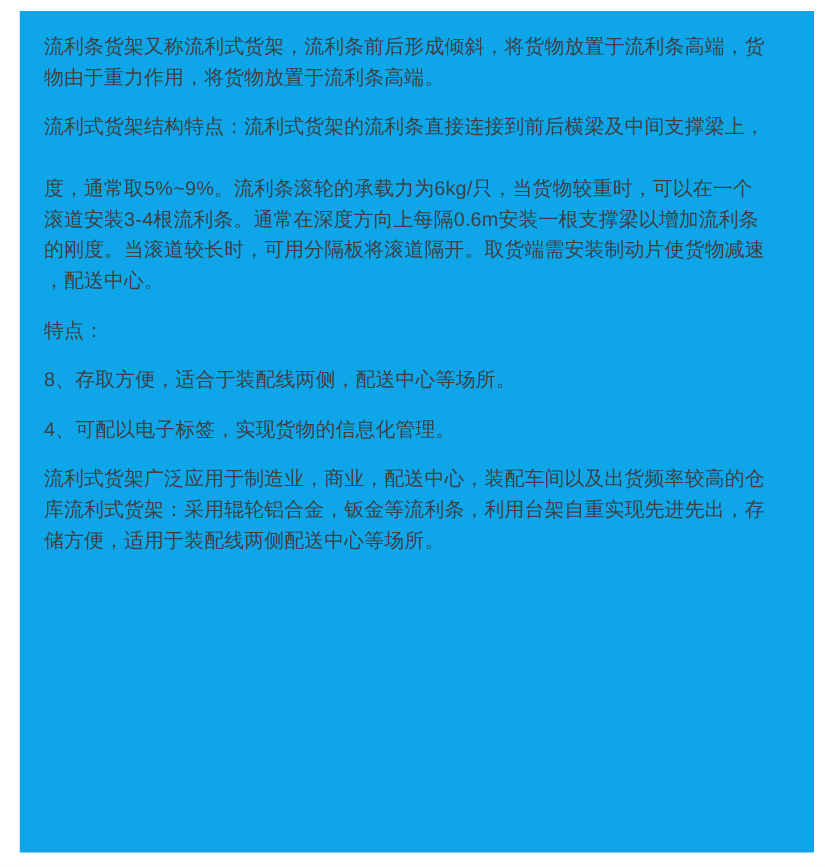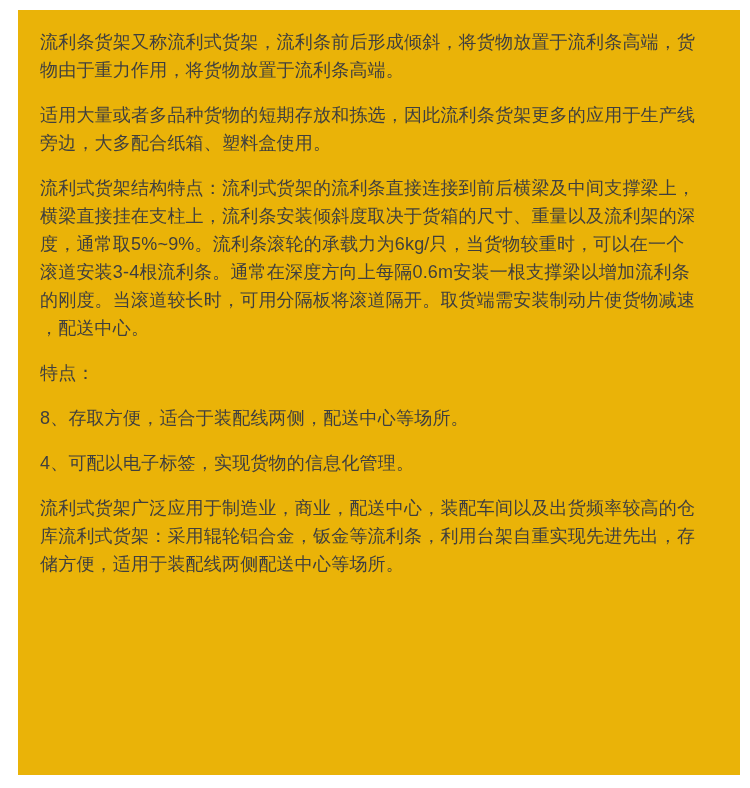--- a/index.html
+++ b/index.html
@@ -37,28 +37,27 @@
   }
   .panel p:last-child {
     margin-bottom: 0;
     font-family: Liberation Serif, serif;
   }
 </style>
 </head>
 <body style="background: rgb(255, 255, 255);">
 
 <div class="page">
-  <main class="panel" style="background: #eab308; color: rgb(63, 63, 63);">
+  <main class="panel" style="background: #0ea5e9; color: rgb(63, 63, 63);">
 
     <p><span>流利条货架又称流利式货架，流利条前后形成倾斜，将货物放置于流利条高端，货</span><br><span>物由于重力作用，将货物放置于流利条高端。</span></p>
 
 
-    <p><span>适用大量或者多品种货物的短期存放和拣选，因此流利条货架更多的应用于生产线</span><br><span>旁边，大多配合纸箱、塑料盒使用。</span></p>
 
-    <p><span>流利式货架结构特点：流利式货架的流利条直接连接到前后横梁及中间支撑梁上，</span><br><span>横梁直接挂在支柱上，流利条安装倾斜度取决于货箱的尺寸、重量以及流利架的深</span><br><span>度，通常取5%~9%。流利条滚轮的承载力为6kg/只，当货物较重时，可以在一个</span><br><span>滚道安装3-4根流利条。通常在深度方向上每隔0.6m安装一根支撑梁以增加流利条</span><br><span>的刚度。当滚道较长时，可用分隔板将滚道隔开。取货端需安装制动片使货物减速</span><br><span>，配送中心。</span></p>
+    <p><span>流利式货架结构特点：流利式货架的流利条直接连接到前后横梁及中间支撑梁上，</span><br><br><span>度，通常取5%~9%。流利条滚轮的承载力为6kg/只，当货物较重时，可以在一个</span><br><span>滚道安装3-4根流利条。通常在深度方向上每隔0.6m安装一根支撑梁以增加流利条</span><br><span>的刚度。当滚道较长时，可用分隔板将滚道隔开。取货端需安装制动片使货物减速</span><br><span>，配送中心。</span></p>
 
     <p><span>特点：</span><br></p>
 
     <p><span>8、存取方便，适合于装配线两侧，配送中心等场所。</span></p>
 
 
     <p><span>4、可配以电子标签，实现货物的信息化管理。</span></p>
 
     <p><span>流利式货架广泛应用于制造业，商业，配送中心，装配车间以及出货频率较高的仓</span><br><span>库流利式货架：采用辊轮铝合金，钣金等流利条，利用台架自重实现先进先出，存</span><br><span>储方便，适用于装配线两侧配送中心等场所。</span></p>
 

